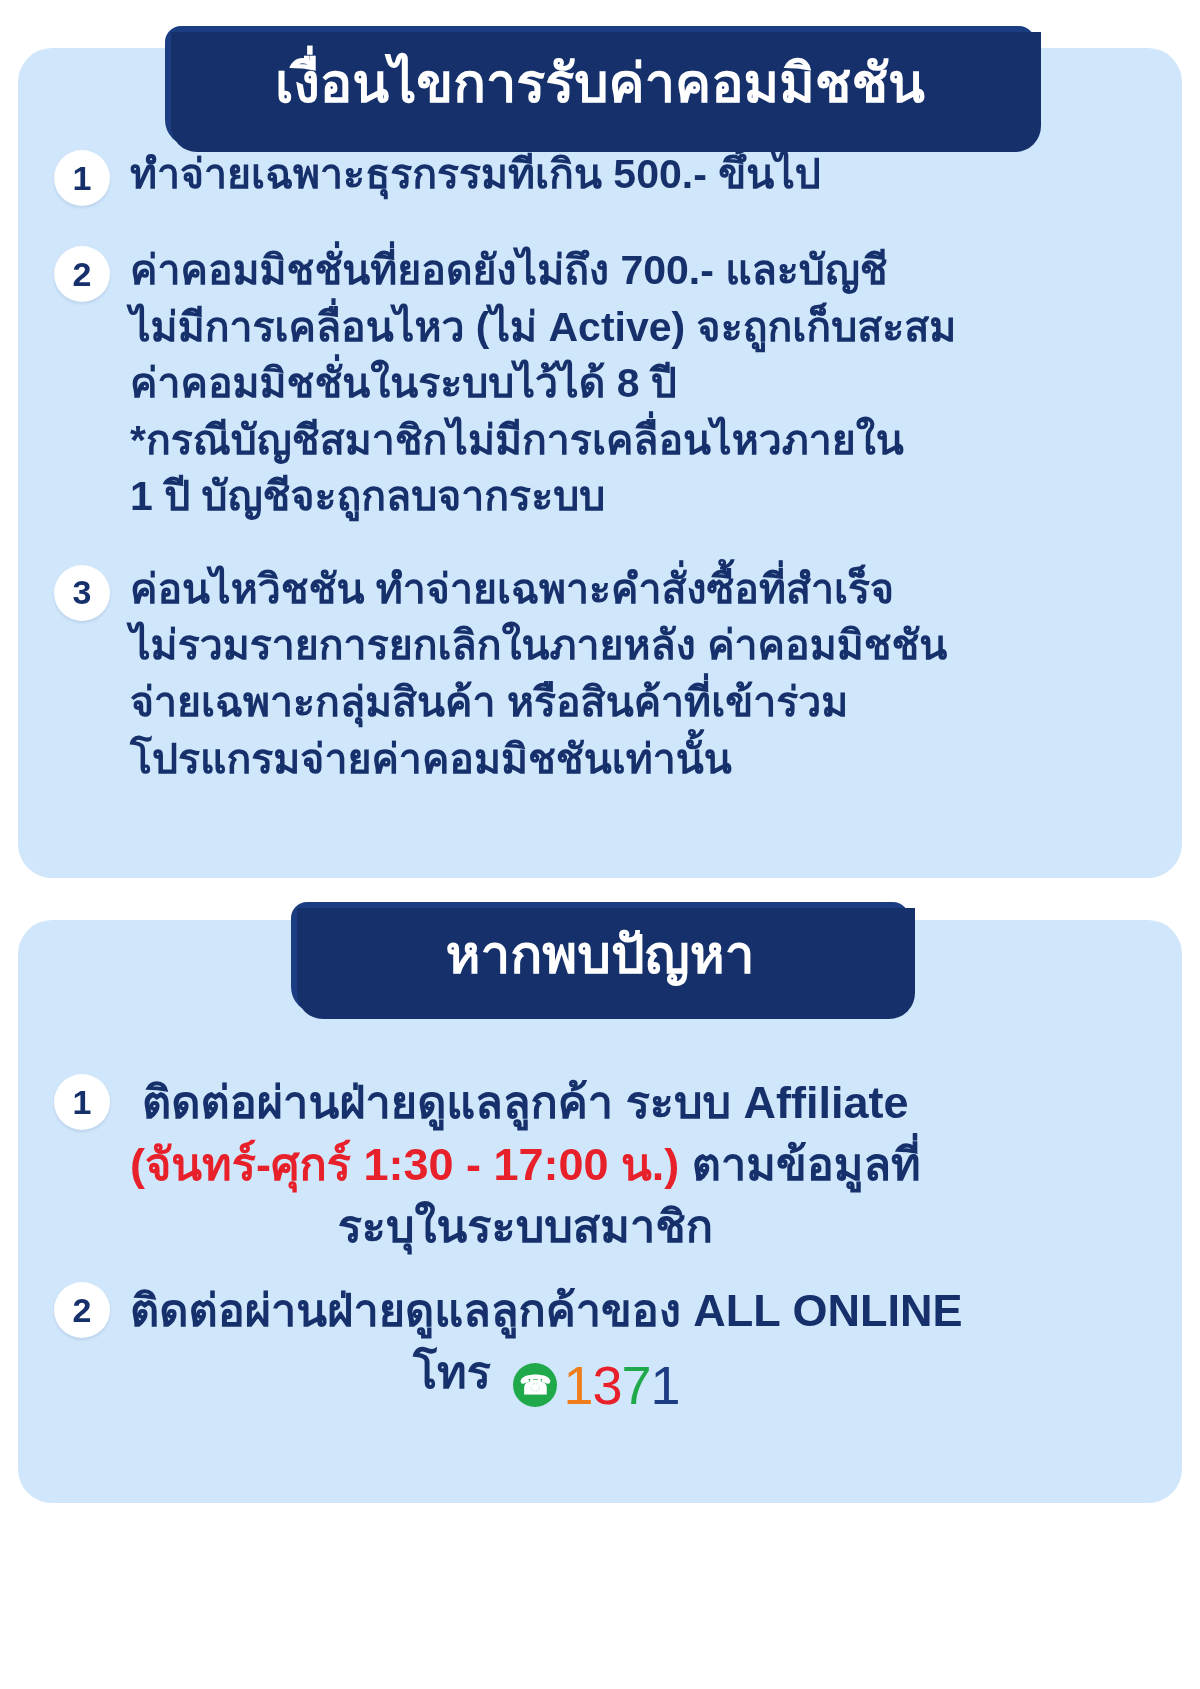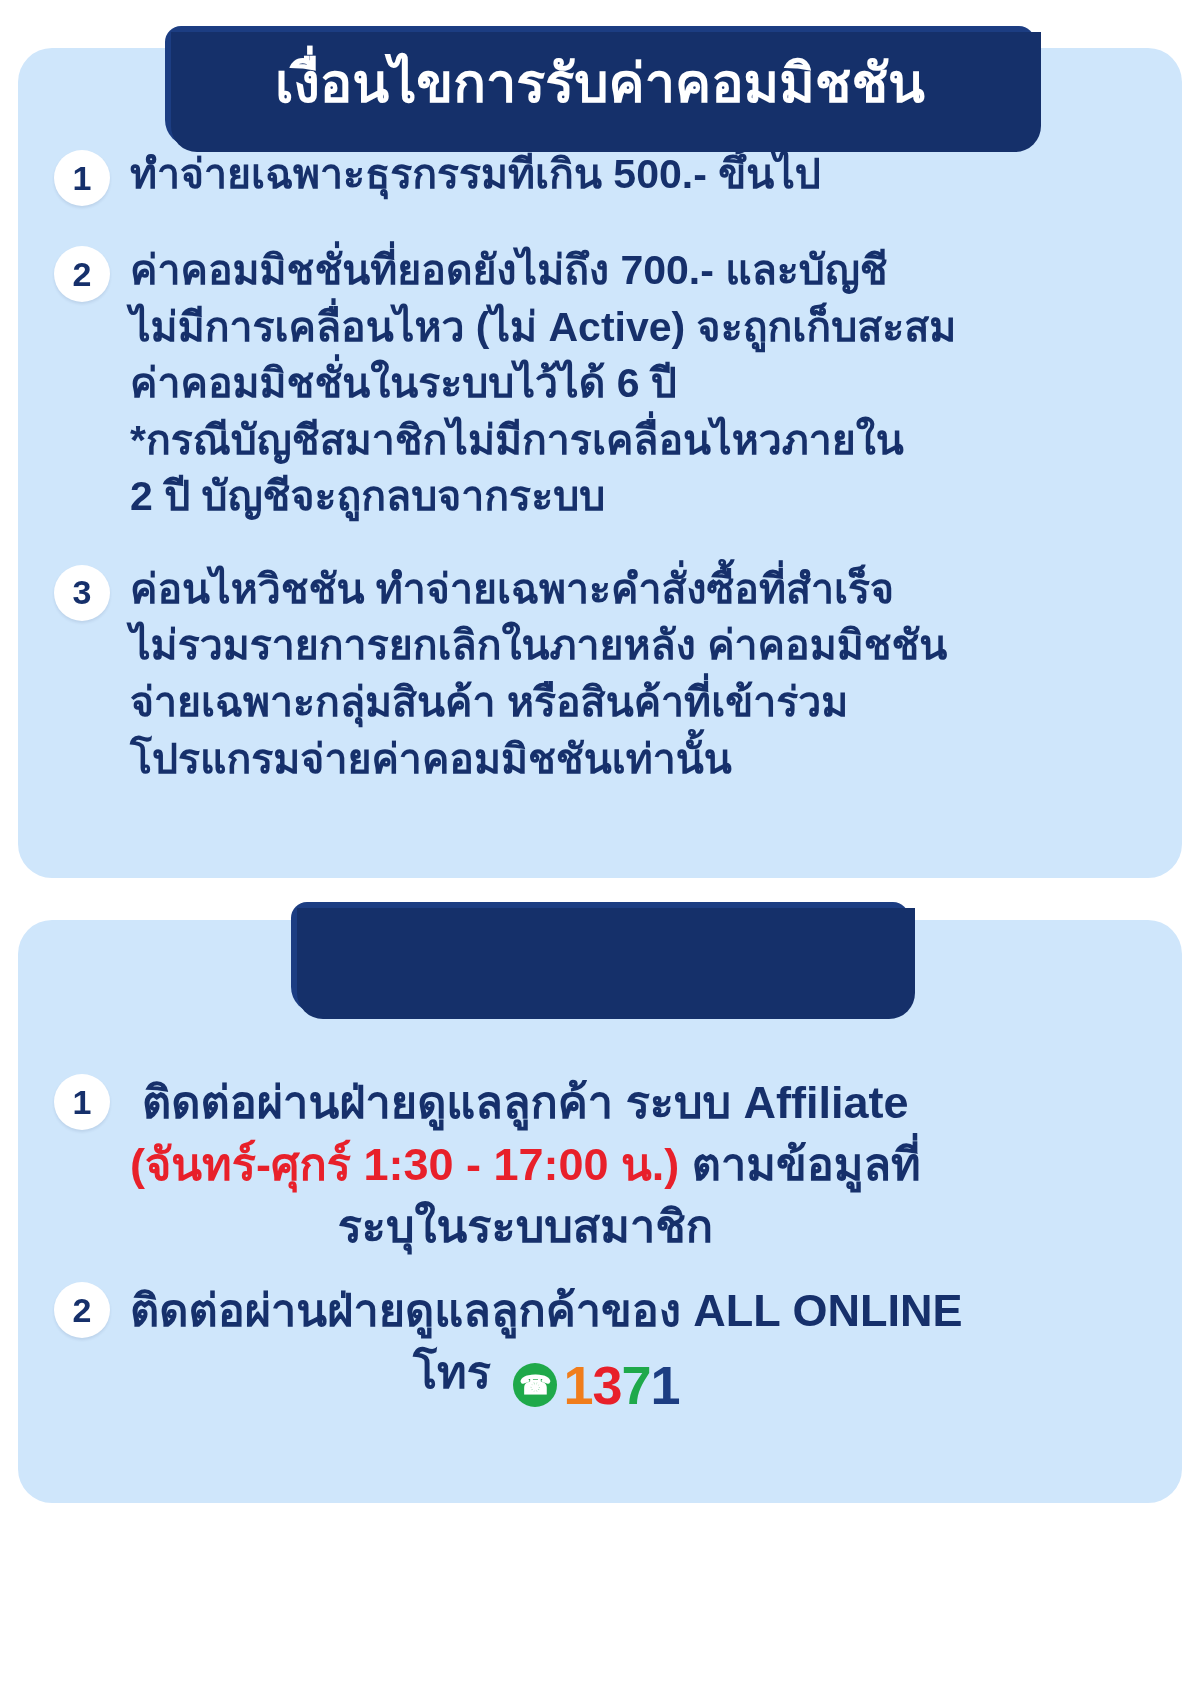--- a/index.html
+++ b/index.html
@@ -152,21 +152,21 @@
     background: #1fa94a;
     display: inline-flex;
     align-items: center;
     justify-content: center;
     color: #ffffff;
     font-size: 26px;
     line-height: 1;
   }
   .digits {
     font-size: 54px;
-    font-weight: bold;
+    font-weight: normal;
     letter-spacing: -1px;
   }
   .d1 { color: #f07d1b; }
   .d3 { color: #e8202a; }
   .d7 { color: #1fa94a; }
   .d1b { color: #1c3d82; }
 </style>
 </head>
 <body>
 
@@ -186,44 +186,44 @@
         <div class="item-text">
           <span class="line">ทำจ่ายเฉพาะธุรกรรมที่เกิน 500.- ขึ้นไป</span>
         </div>
       </li>
 
       <li class="list-item">
         <div class="num-badge">2</div>
         <div class="item-text">
           <span class="line">ค่าคอมมิชชั่นที่ยอดยังไม่ถึง 700.- และบัญชี</span>
           <span class="line">ไม่มีการเคลื่อนไหว (ไม่ Active) จะถูกเก็บสะสม</span>
-          <span class="line">ค่าคอมมิชชั่นในระบบไว้ได้ 6 ปี</span>
+          <span class="line">ค่าคอมมิชชั่นในระบบไว้ได้ 8 ปี</span>
           <span class="sub">*กรณีบัญชีสมาชิกไม่มีการเคลื่อนไหวภายใน</span>
-          <span class="sub">2 ปี บัญชีจะถูกลบจากระบบ</span>
+          <span class="sub">1 ปี บัญชีจะถูกลบจากระบบ</span>
         </div>
       </li>
 
       <li class="list-item">
         <div class="num-badge">3</div>
         <div class="item-text">
           <span class="line">ค่อนไหวิชชัน ทำจ่ายเฉพาะคำสั่งซื้อที่สำเร็จ</span>
           <span class="line">ไม่รวมรายการยกเลิกในภายหลัง ค่าคอมมิชชัน</span>
           <span class="line">จ่ายเฉพาะกลุ่มสินค้า หรือสินค้าที่เข้าร่วม</span>
           <span class="line">โปรแกรมจ่ายค่าคอมมิชชันเท่านั้น</span>
         </div>
       </li>
 
     </ul>
   </div>
 
   <div class="card card-2">
 
     <div class="header-pill header-2">
       <div class="shadow-layer"></div>
-      <br>
+      <span>หากพบปัญหา</span><br>
     </div>
 
     <ul class="list">
 
       <li class="list-item">
         <div class="num-badge">1</div>
         <div class="item-text">
           <span class="line">ติดต่อผ่านฝ่ายดูแลลูกค้า ระบบ Affiliate</span>
           <span class="line"><span class="red">(จันทร์-ศุกร์ 1:30 - 17:00 น.)</span><span> ตามข้อมูลที่</span></span>
           <span class="line">ระบุในระบบสมาชิก</span>

